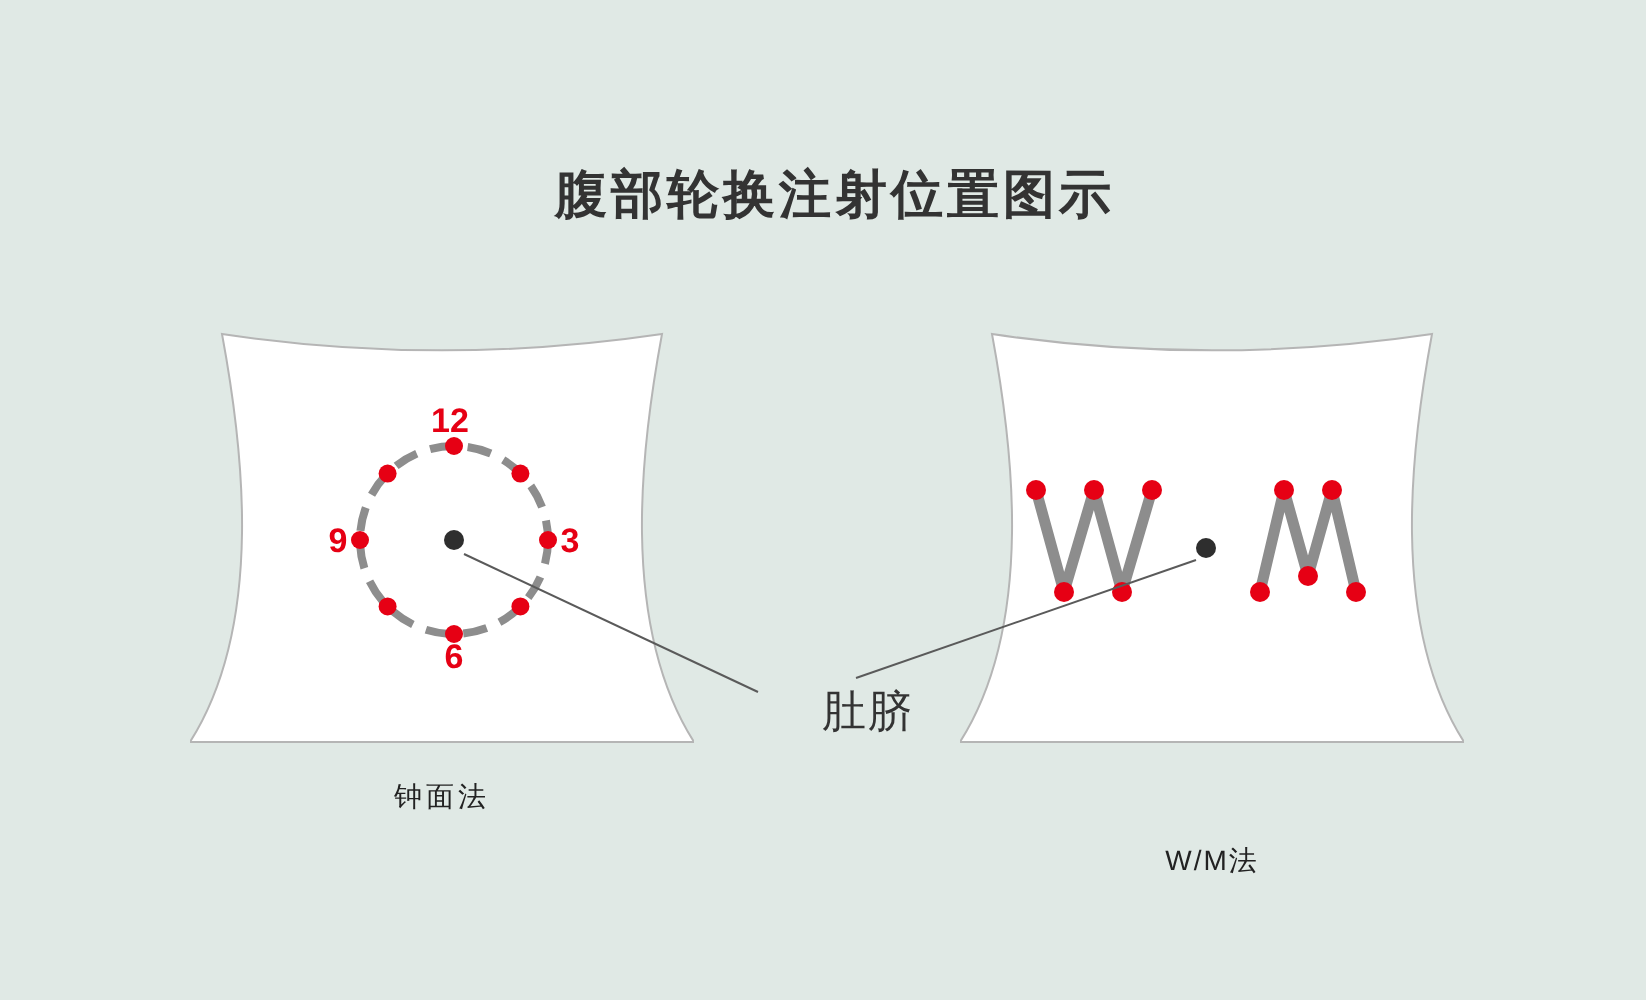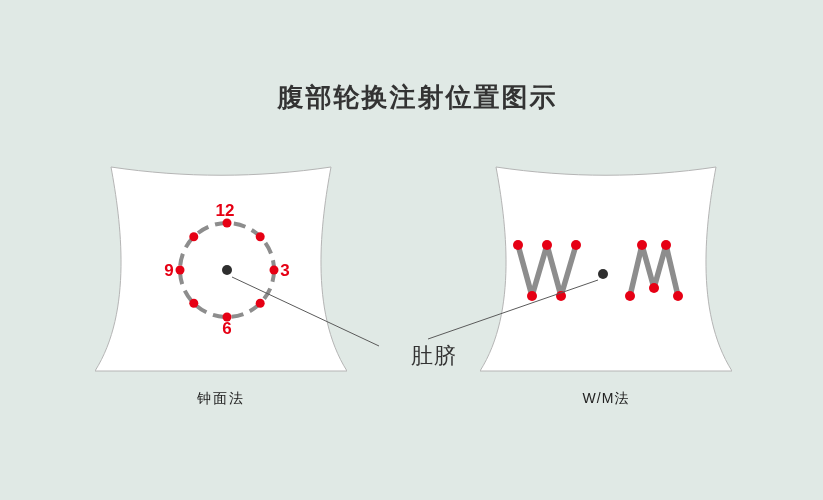--- a/index.html
+++ b/index.html
@@ -40,21 +40,21 @@
   .pointer-line{stroke:var(--pointer);stroke-width:1;}
   .navel-label{
     position:absolute;left:381px;top:341px;
     font-size:22px;color:var(--dark);letter-spacing:1px;margin-left:30px;
   }
   .method-label{
     position:absolute;top:390px;width:252px;
     text-align:center;font-size:14px;color:#222;letter-spacing:2px;
   }
   .method-label-clock{left:95px;}
-  .method-label-wm{left:480px;letter-spacing:1px;}
+  .method-label-wm{left:480px;letter-spacing:1px;margin-top:32px;}
 </style>
 </head>
 <body>
 
 <div class="canvas">
 
   <div class="page-title">腹部轮换注射位置图示</div>
 
   <svg class="abdomen-svg abdomen-left" width="252" height="216" viewBox="0 0 252 216">
     <path class="abdomen-path" d="M16 6 C90 17 162 17 236 6 C226 60 214 150 252 210 L0 210 C38 150 26 60 16 6 Z"></path>

